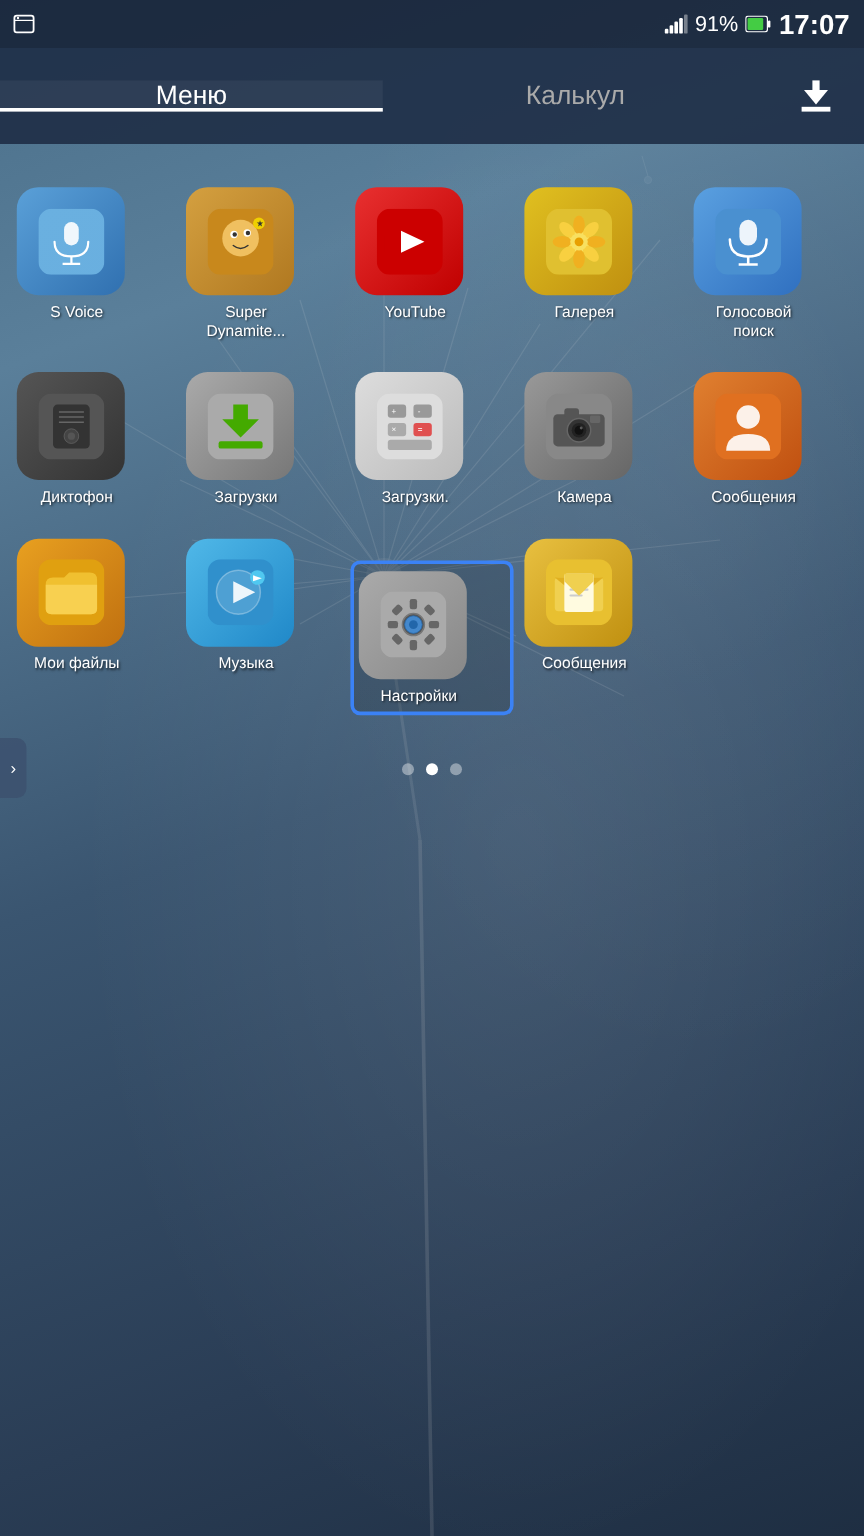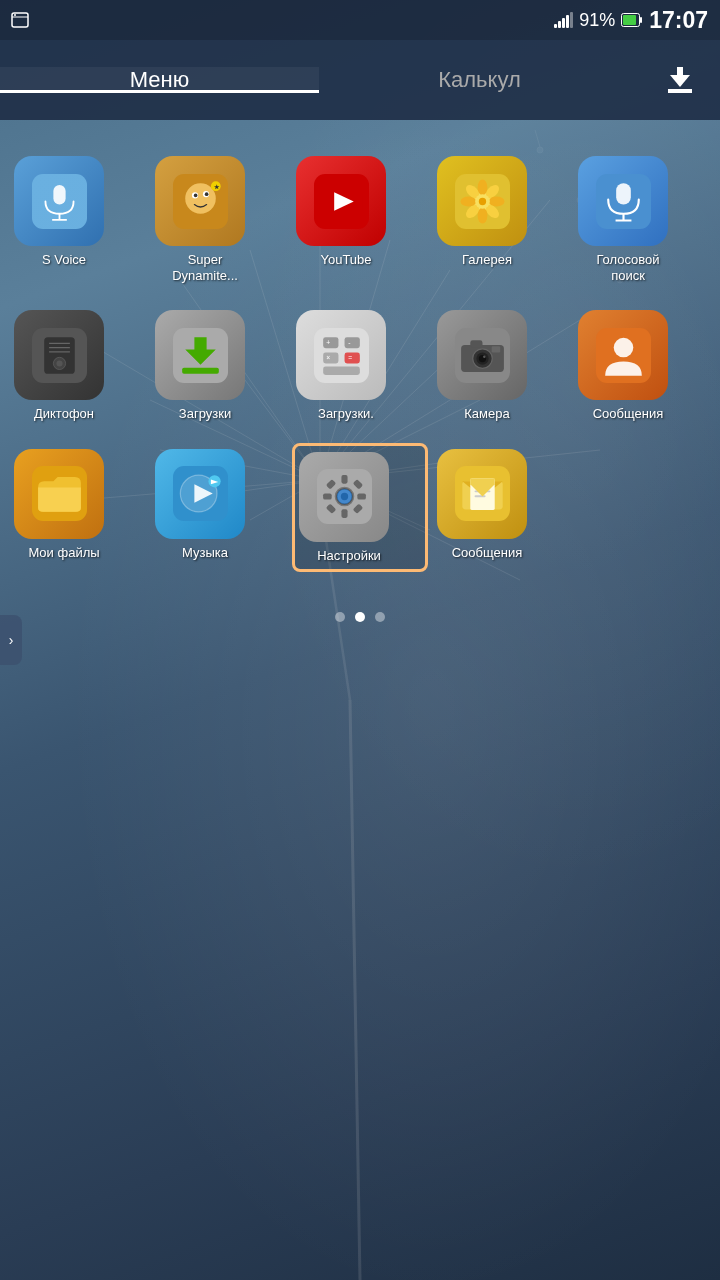--- a/index.html
+++ b/index.html
@@ -146,23 +146,24 @@
 
     .app-item {
       display: flex;
       flex-direction: column;
       gap: 6px;
       cursor: pointer;
       padding: 6px 4px;
     }
 
     .app-item.highlighted {
-      border: 3px solid #fdba74;
+      border: 3px solid #3b82f6;
       border-radius: 8px;
       background: rgba(0,0,0,0.15);
+      margin-top: 24px;
     }
 
     .app-icon {
       width: 90px;
       height: 90px;
       border-radius: 18px;
       display: flex;
       align-items: center;
       justify-content: center;
       position: relative;

